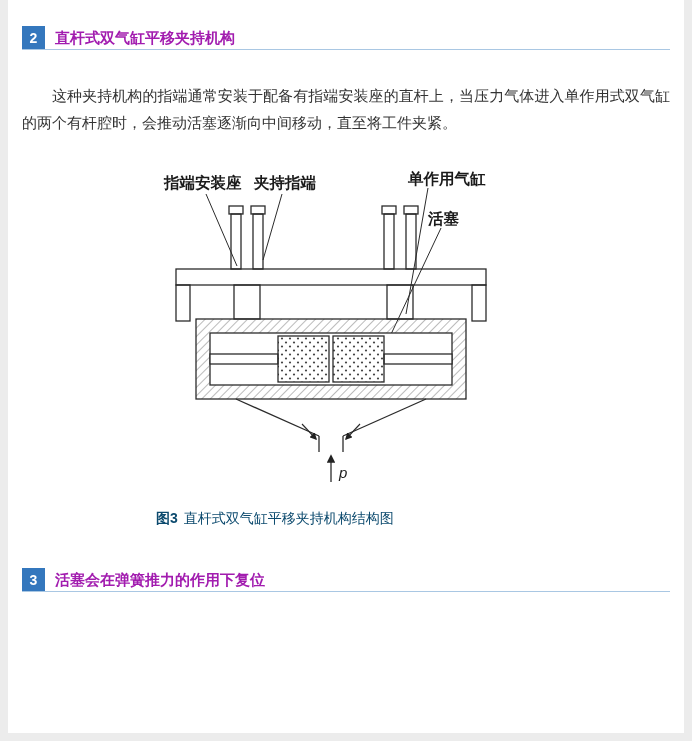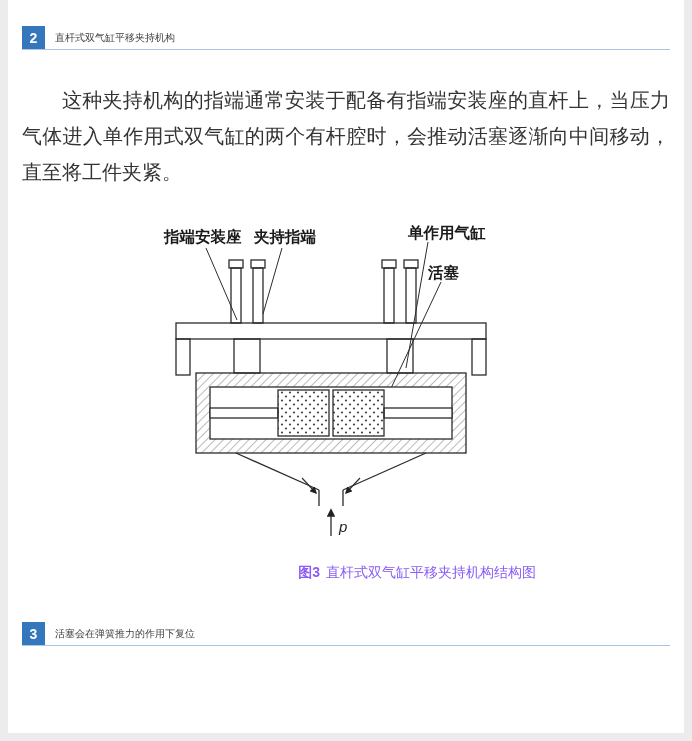--- a/index.html
+++ b/index.html
@@ -27,44 +27,44 @@
     background: #3477bd;
     color: #fff;
     font-size: 14px;
     font-weight: bold;
     display: flex;
     align-items: center;
     justify-content: center;
     flex: 0 0 auto;
   }
   .section-title {
-    color: #404040;
-    font-size: 10px;
-    font-weight: normal;
+    color: #a21caf;
+    font-size: 15px;
+    font-weight: bold;
     line-height: 23px;
   }
   .para {
     margin-top: 32px;
-    font-size: 20px;
+    font-size: 15px;
     line-height: 1.8;
     color: #333;
     text-indent: 2em;
     text-align: justify;
   }
   figure.figure {
     width: 380px;
     margin: 28px auto 14px;
     text-align: center;
   }
   .diagram { display: block; }
   .caption {
     margin-top: 14px;
     font-size: 14px;
-    color: #8b5cf6;
-    text-align: right;
+    color: #0c4a6e;
+    text-align: left;
   }
   .caption b { margin-right: 6px; }
   .diagram text { font-family: "Liberation Sans", "DejaVu Sans", sans-serif; }
 </style>
 </head>
 <body>
 
 <div class="page">
 
   <div class="section-header">

